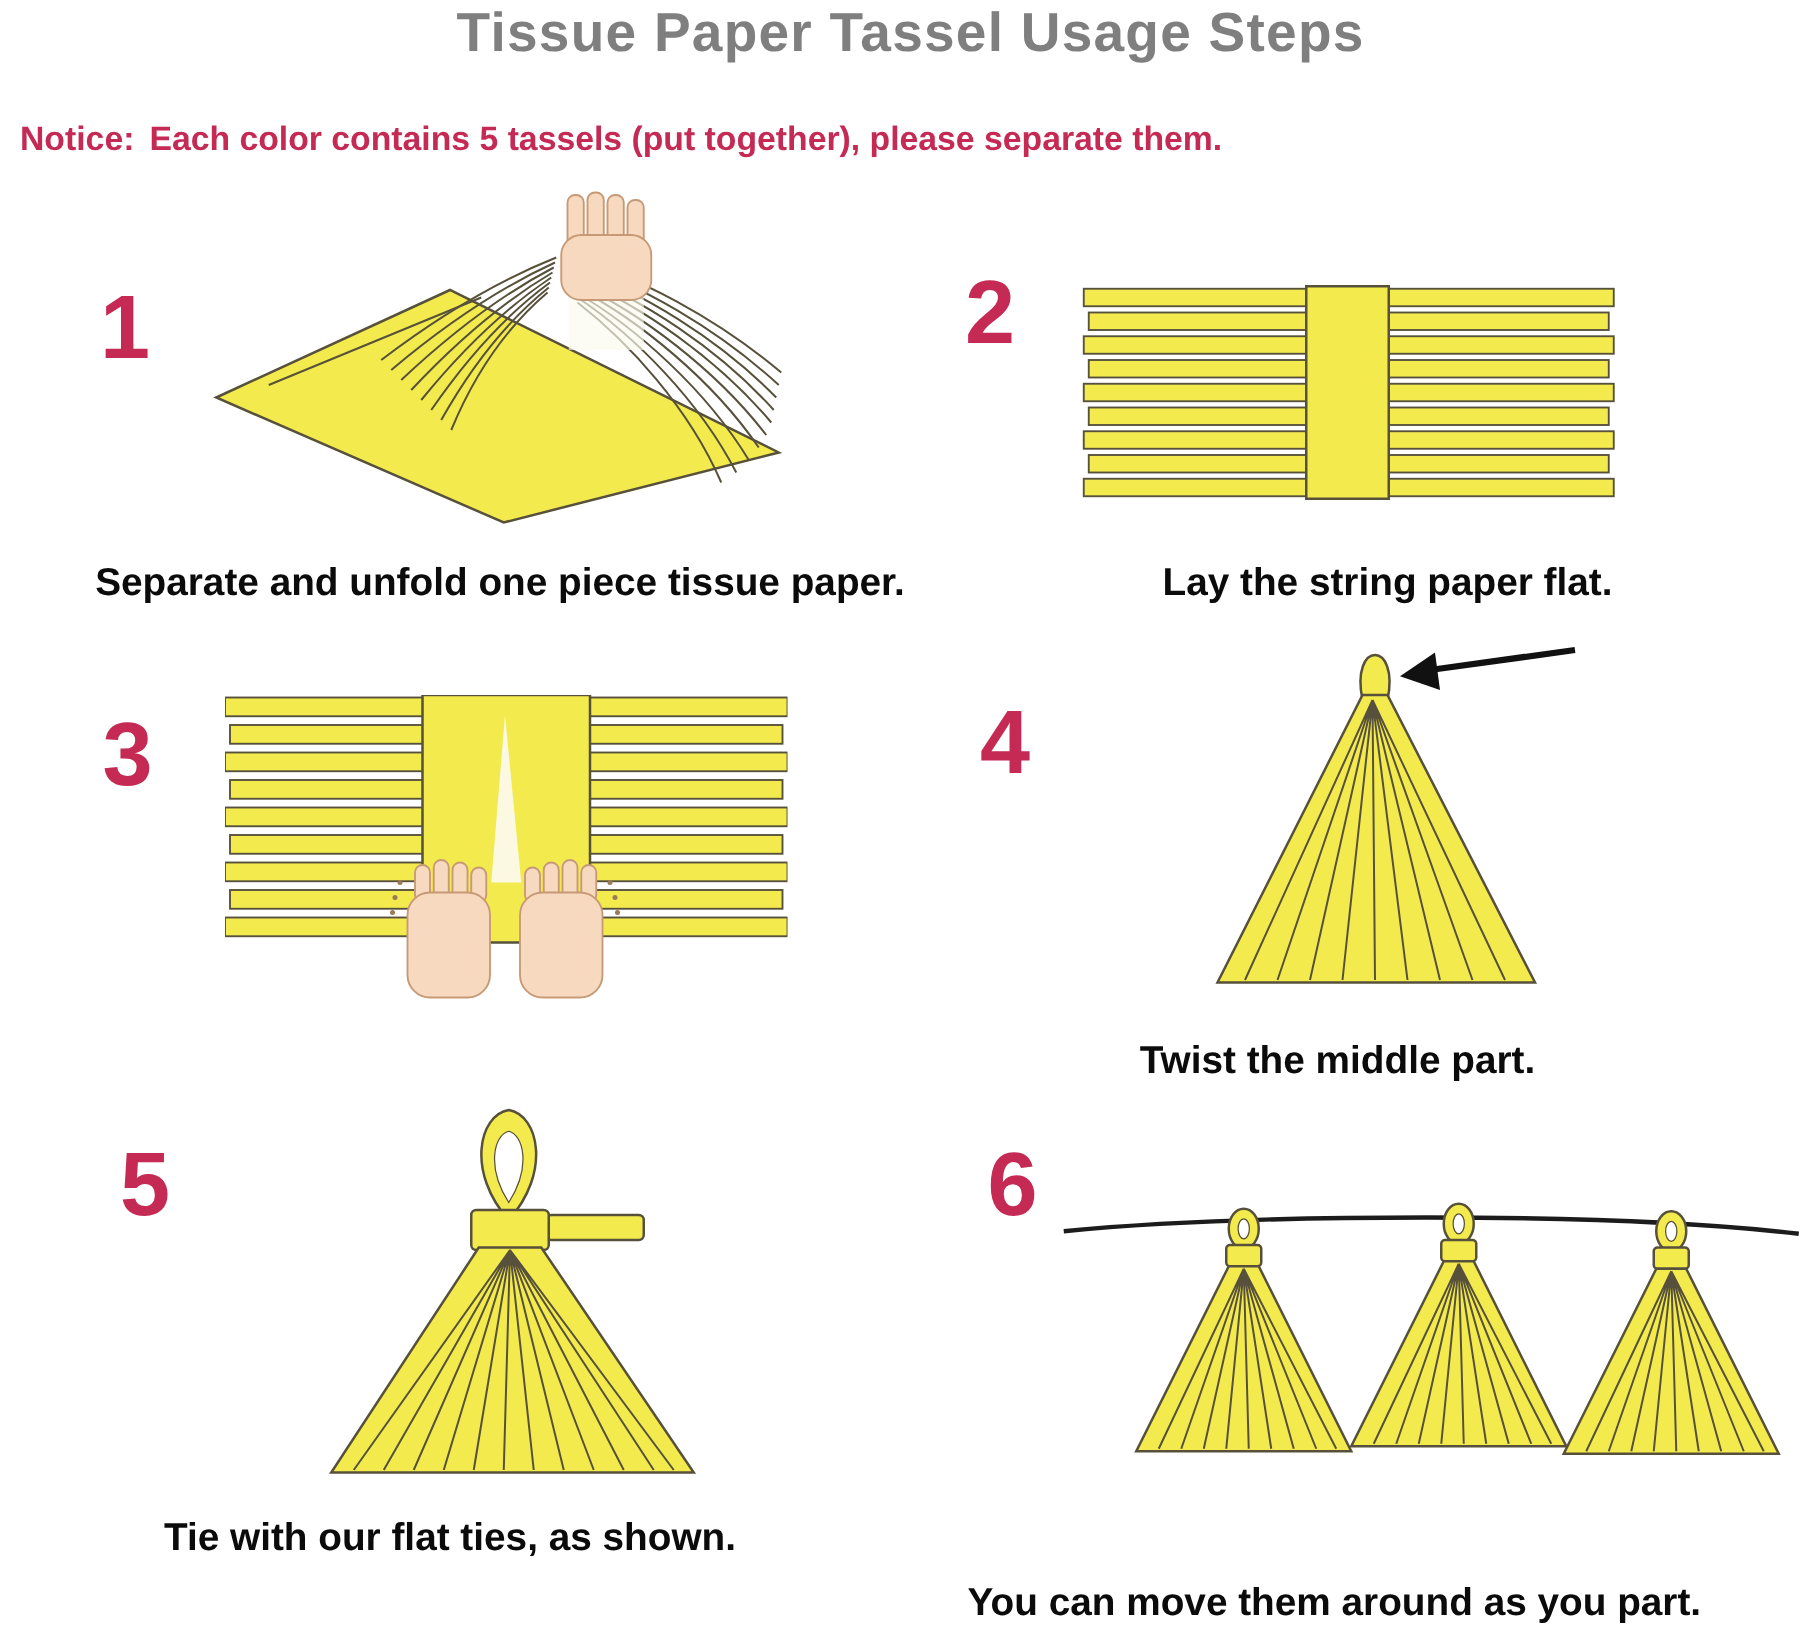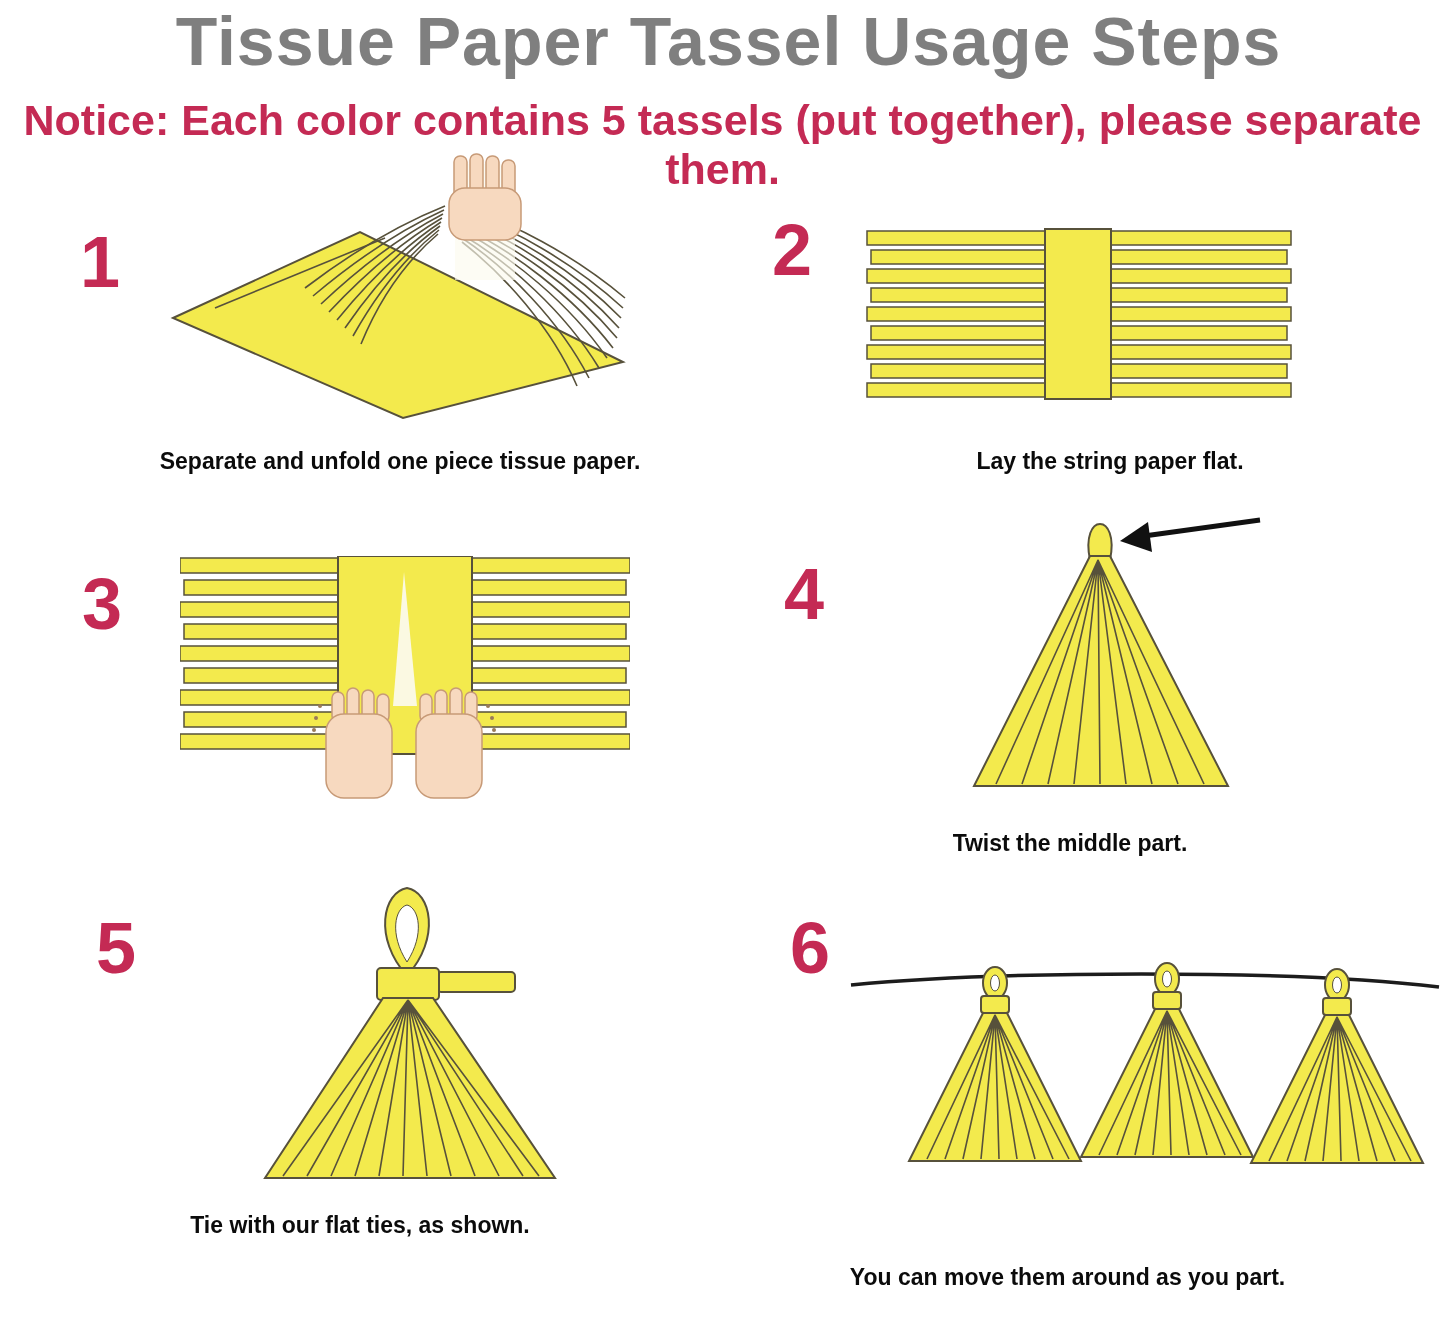--- a/index.html
+++ b/index.html
@@ -8,42 +8,42 @@
   }
   *{box-sizing:border-box;}
   html,body{margin:0;padding:0;}
   body{
     width:1445px;height:1320px;background:#ffffff;position:relative;overflow:hidden;
     font-family:"Liberation Sans", sans-serif;color:var(--ink);
   }
   .sheet{position:absolute;inset:0;}
   .title{
     position:absolute;top:2px;left:0;width:100%;margin:0;text-align:center;
-    font-size:68px;font-weight:700;color:var(--title_gray);letter-spacing:1px;padding-left:12px;
+    font-size:44px;font-weight:700;color:var(--title_gray);letter-spacing:1px;padding-left:12px;
   }
   .notice{
-    position:absolute;top:96px;left:0;width:100%;text-align:center;
-    font-size:43px;font-weight:600;color:var(--accent);
+    position:absolute;top:96px;left:0;width:100%;
+    font-size:27px;font-weight:600;color:var(--accent);padding-left:16px;
   }
   .notice-label{font-weight:700;margin-right:12px;}
   .step-number{
     position:absolute;font-size:72px;font-weight:700;color:var(--accent);line-height:1;
   }
   .n1{left:80px;top:226px;}  .n2{left:772px;top:214px;}
   .n3{left:82px;top:568px;}  .n4{left:784px;top:558px;}
   .n5{left:96px;top:912px;}  .n6{left:790px;top:912px;}
   .illus{position:absolute;}
   .i1{left:155px;top:148px;width:520px;height:295px;}
   .i2{left:865px;top:228px;width:428px;height:178px;}
   .i3{left:180px;top:556px;width:450px;height:250px;}
   .i4{left:930px;top:496px;width:340px;height:310px;}
   .i5{left:225px;top:876px;width:360px;height:330px;}
   .i6{left:845px;top:933px;width:600px;height:268px;}
   .caption{
-    position:absolute;text-align:center;font-size:23px;font-weight:600;color:var(--ink);
+    position:absolute;text-align:center;font-size:31px;font-weight:600;color:var(--ink);
   }
   .c1{left:0;top:448px;width:800px;}
   .c1sub{left:0;top:499px;width:770px;color:var(--accent);}
   .c2{left:830px;top:448px;width:560px;}
   .c3{left:0;top:808px;width:810px;}
   .c4{left:830px;top:810px;width:480px;margin-top:20px;}
   .c5{left:10px;top:1212px;width:700px;}
   .c6{left:745px;top:1212px;width:660px;}
   .c6sub{left:690px;top:1264px;width:755px;}
   

